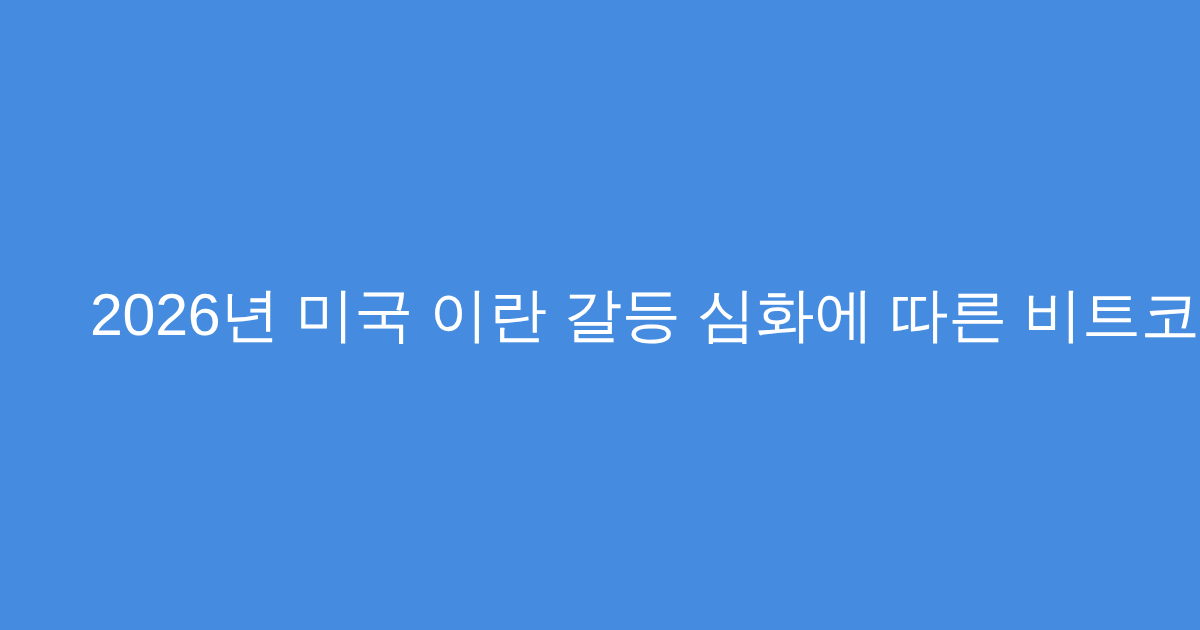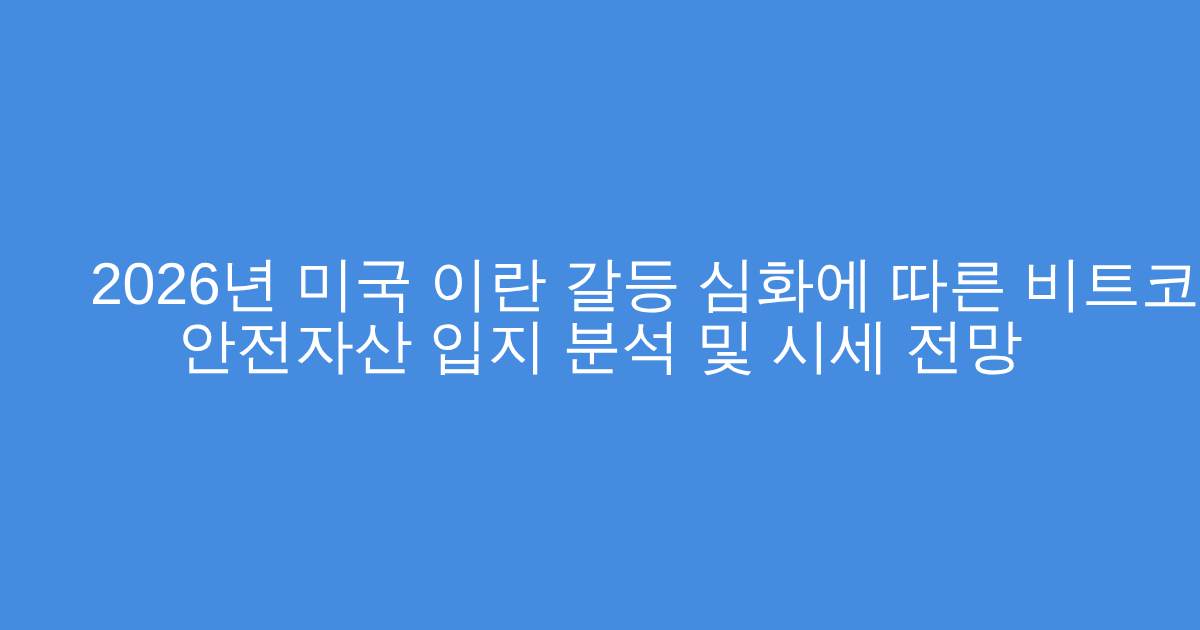--- a/index.html
+++ b/index.html
@@ -46,16 +46,15 @@
     text-rendering: geometricPrecision;
   }
 </style>
 </head>
 <body>
 
 <div class="og-card">
 
   <div class="title-block">
     <span class="title-line">2026년 미국 이란 갈등 심화에 따른 비트코인</span>
-    <span class="title-line">안전자산 입지 분석 및 시세 전망</span>
   </div>
 
 </div>
 
 </body></html>

